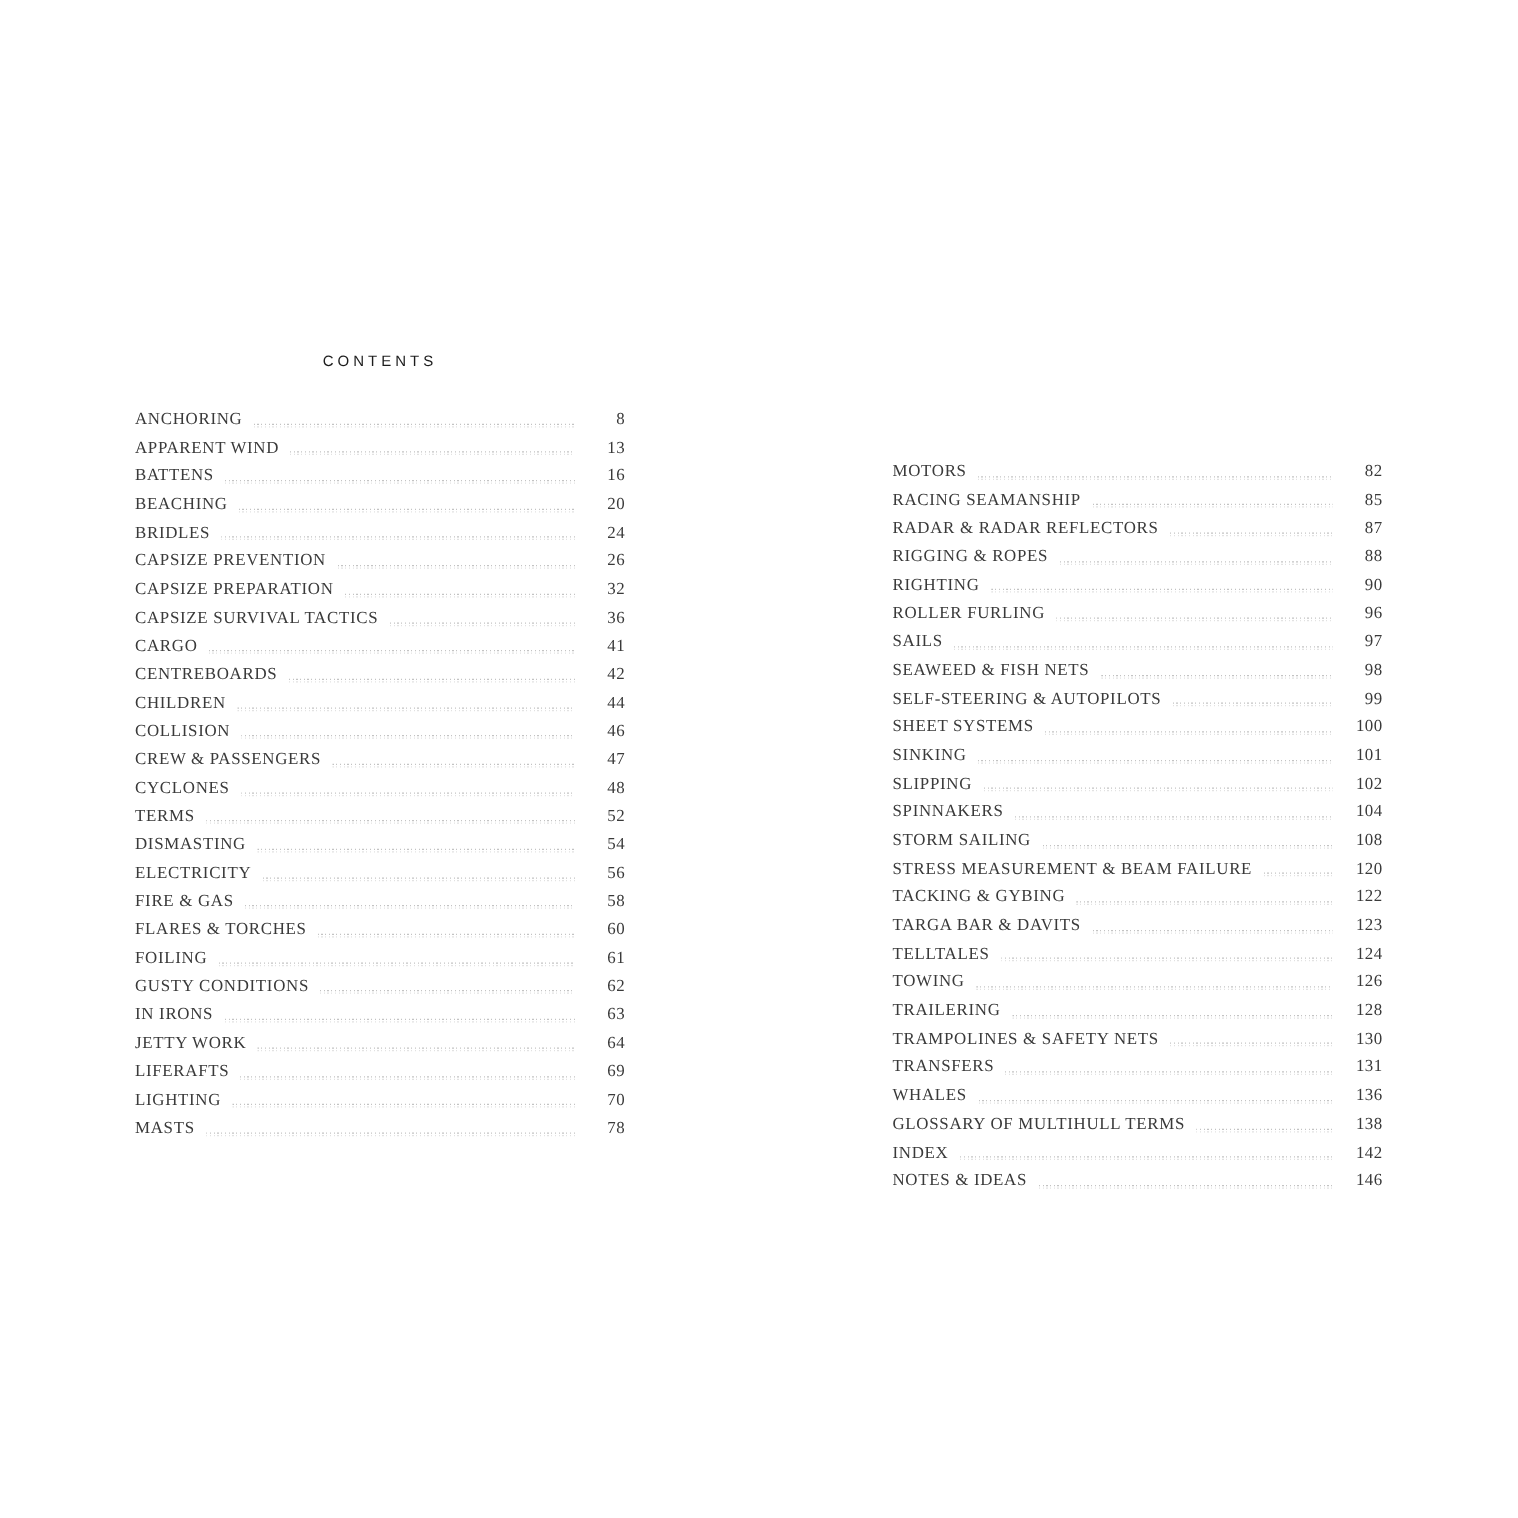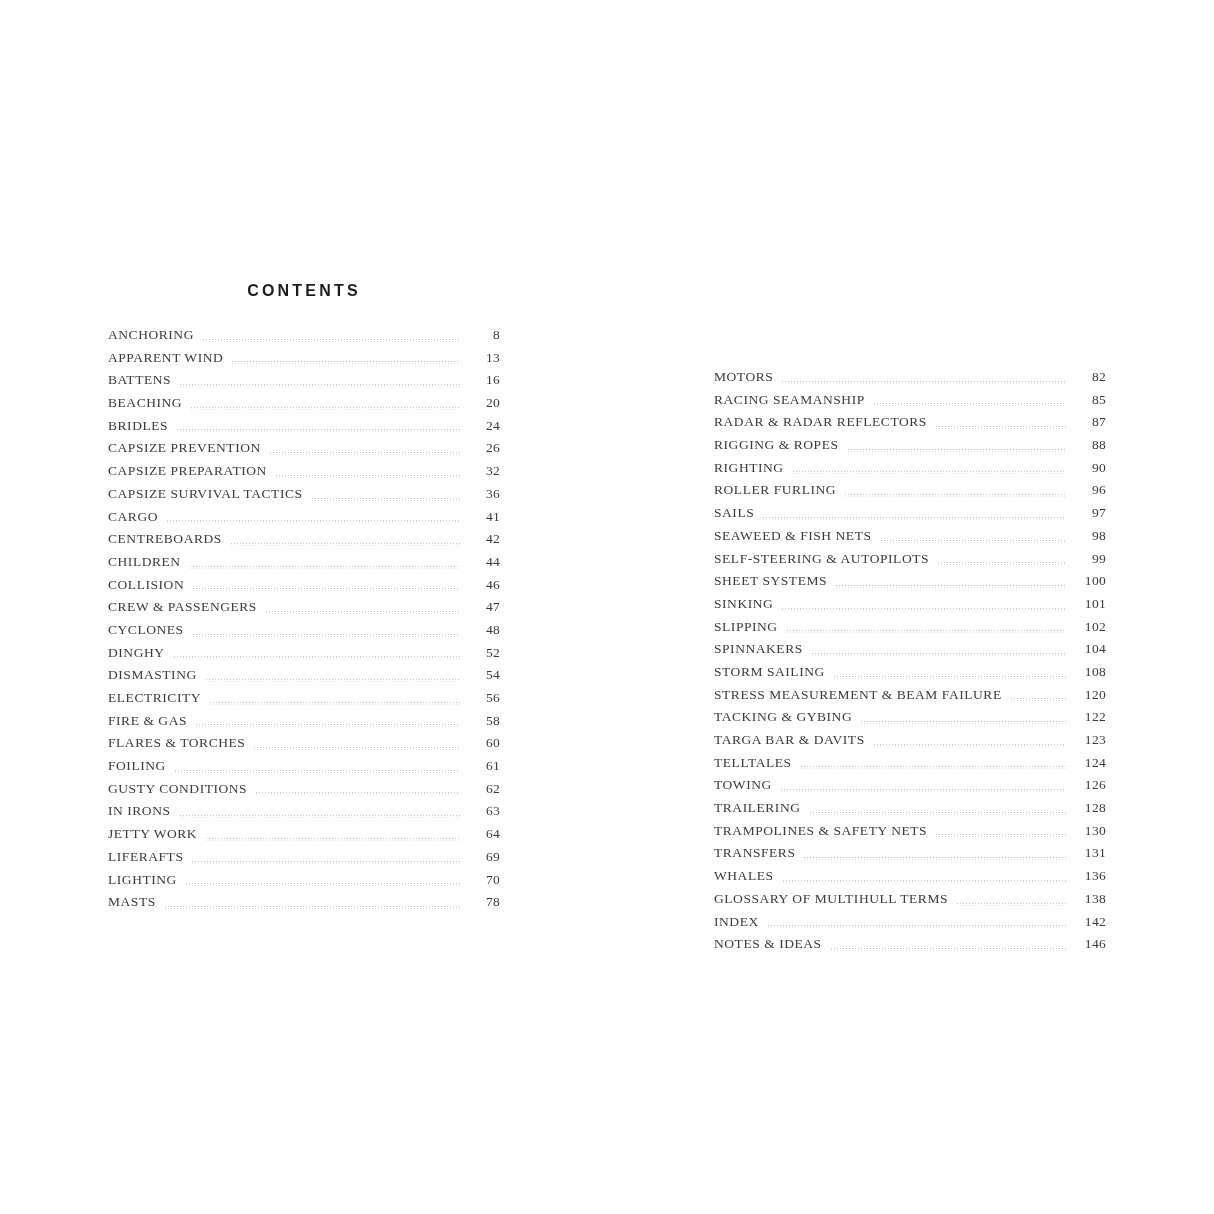--- a/index.html
+++ b/index.html
@@ -15,22 +15,22 @@
     font-family: "Liberation Serif", serif;
     overflow: hidden;
   }
   .toc-title {
     position: absolute;
     left: 108px;
     top: 282px;
     width: 392px;
     text-align: center;
     font-family: "Liberation Sans", sans-serif;
-    font-weight: 700;
-    font-size: 16px;
+    font-weight: 400;
+    font-size: 12px;
     letter-spacing: 3.2px;
     color: #1c1c1c;
   }
   .toc-column {
     position: absolute;
     top: 324px;
     width: 392px;
   }
   .toc-column.left  { left: 108px; }
   .toc-column.right { left: 714px; margin-top: 42px; }
@@ -142,21 +142,21 @@
     <span class="toc-label">CREW &amp; PASSENGERS</span>
     <span class="toc-leader"></span>
     <span class="toc-page">47</span>
   </div>
       <div class="toc-row">
     <span class="toc-label">CYCLONES</span>
     <span class="toc-leader"></span>
     <span class="toc-page">48</span>
   </div>
       <div class="toc-row">
-    <span class="toc-label">DINGHY</span>
+    <span class="toc-label">TERMS</span>
     <span class="toc-leader"></span>
     <span class="toc-page">52</span>
   </div>
       <div class="toc-row">
     <span class="toc-label">DISMASTING</span>
     <span class="toc-leader"></span>
     <span class="toc-page">54</span>
   </div>
       <div class="toc-row">
     <span class="toc-label">ELECTRICITY</span>

